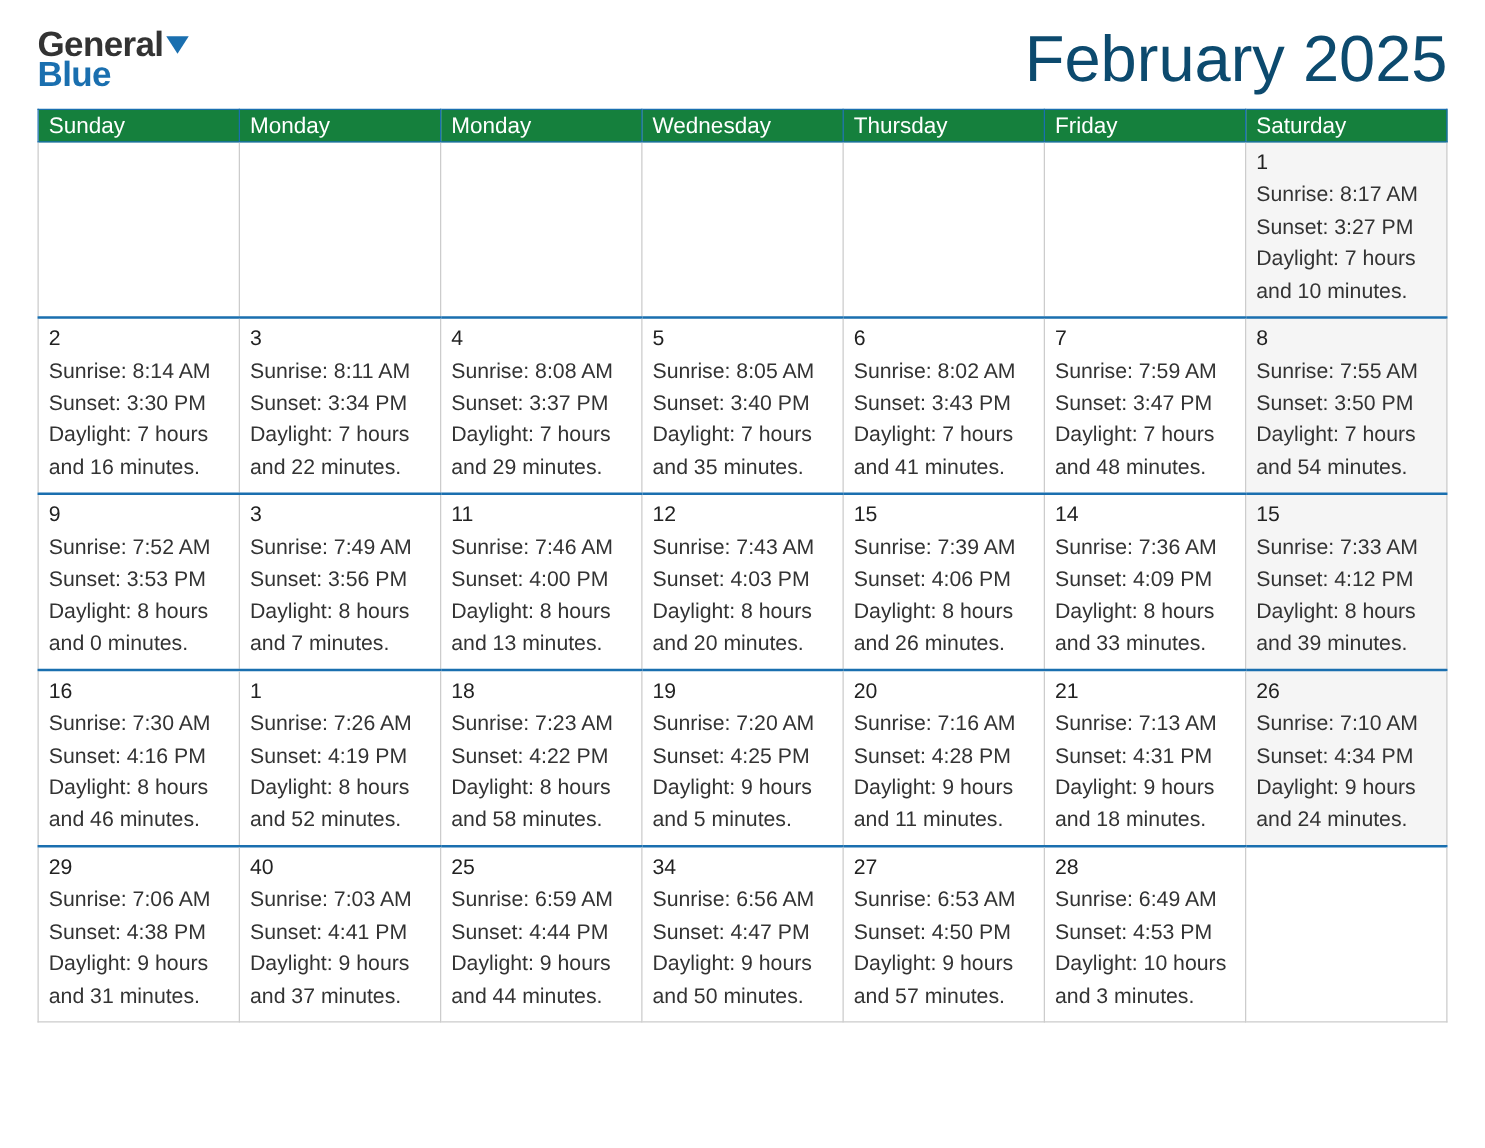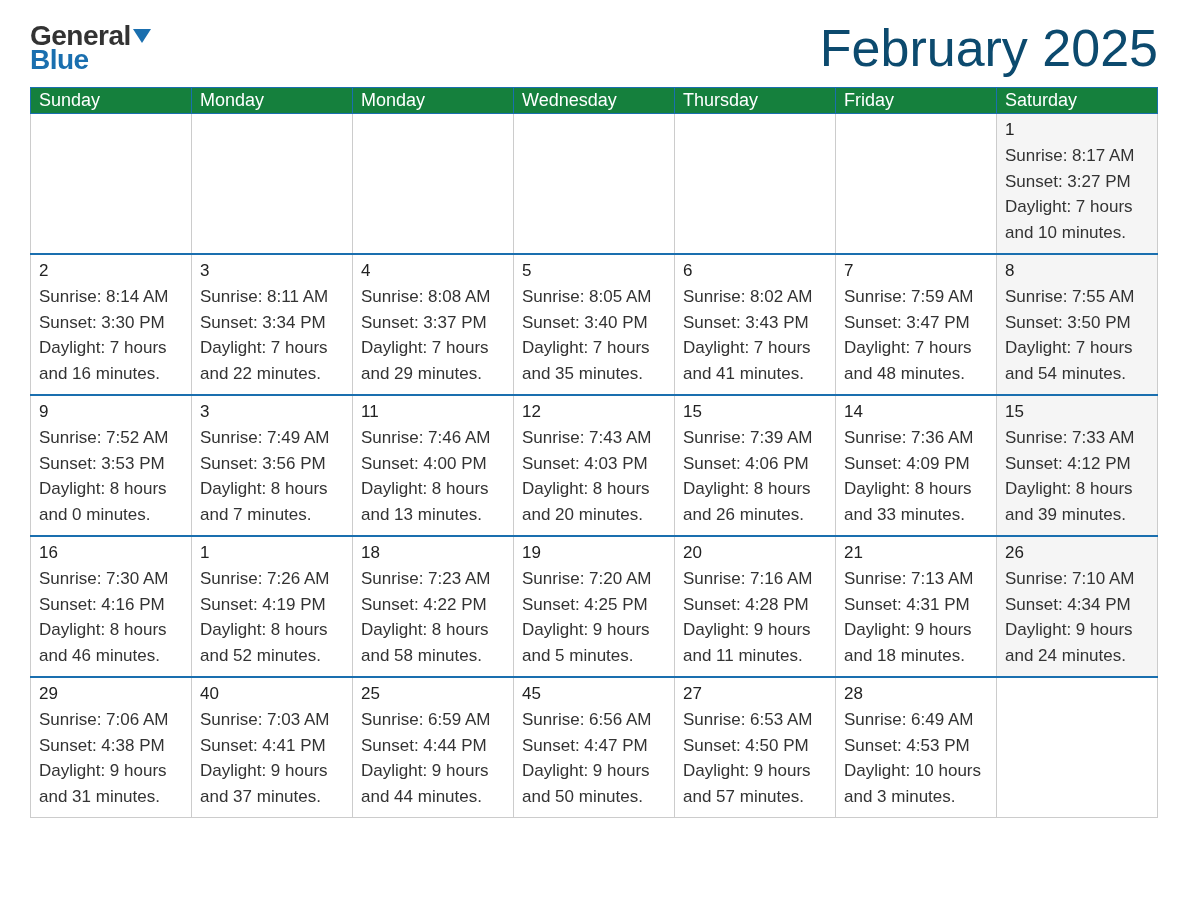--- a/index.html
+++ b/index.html
@@ -243,21 +243,21 @@
         </td>
         <td>
           <span class="day-number">40</span>
           <div class="day-info">Sunrise: 7:03 AM<br>Sunset: 4:41 PM<br>Daylight: 9 hours<br>and 37 minutes.</div>
         </td>
         <td>
           <span class="day-number">25</span>
           <div class="day-info">Sunrise: 6:59 AM<br>Sunset: 4:44 PM<br>Daylight: 9 hours<br>and 44 minutes.</div>
         </td>
         <td>
-          <span class="day-number">45</span>
+          <span class="day-number">34</span>
           <div class="day-info">Sunrise: 6:56 AM<br>Sunset: 4:47 PM<br>Daylight: 9 hours<br>and 50 minutes.</div>
         </td>
         <td>
           <span class="day-number">27</span>
           <div class="day-info">Sunrise: 6:53 AM<br>Sunset: 4:50 PM<br>Daylight: 9 hours<br>and 57 minutes.</div>
         </td>
         <td>
           <span class="day-number">28</span>
           <div class="day-info">Sunrise: 6:49 AM<br>Sunset: 4:53 PM<br>Daylight: 10 hours<br>and 3 minutes.</div>
         </td>

